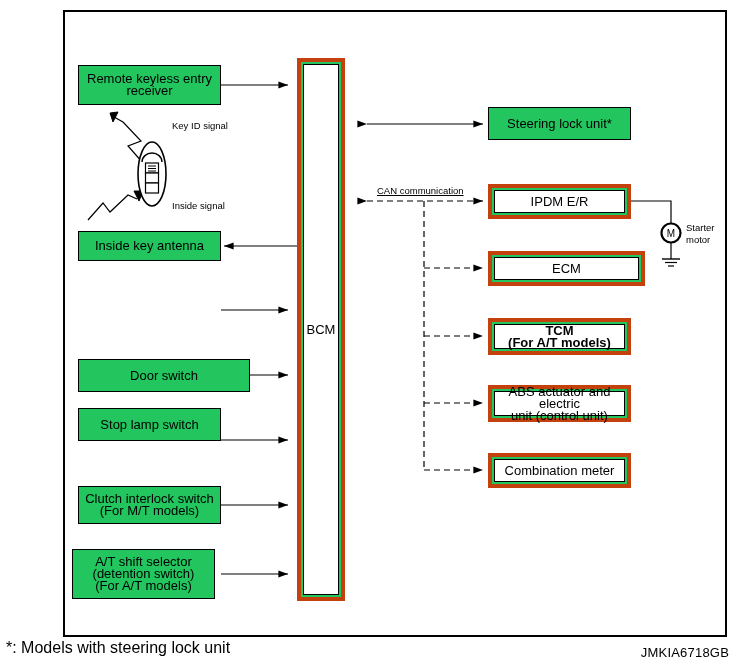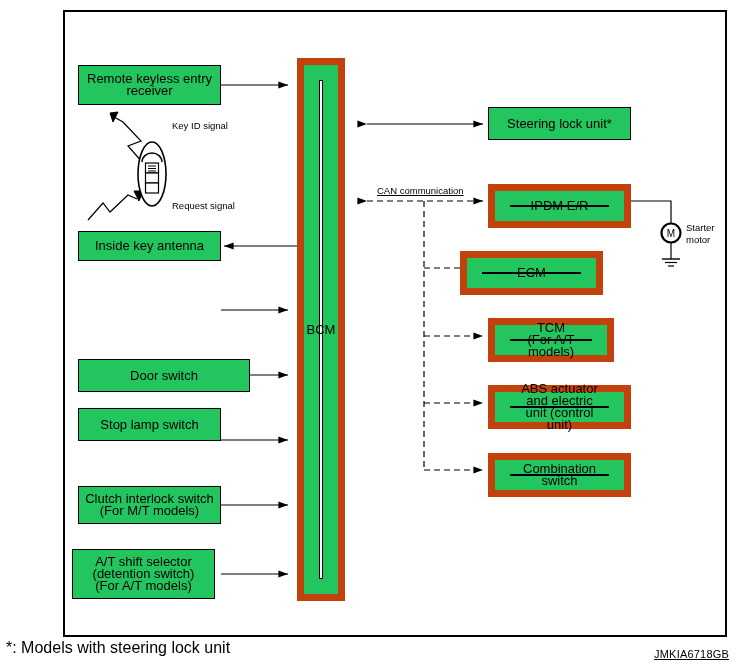--- a/index.html
+++ b/index.html
@@ -44,22 +44,22 @@
     font-size: 13px;
     line-height: 12px;
     color: #000000;
     z-index: 5;
   }
   .node .label {
     padding: 0 3px;
     white-space: pre-line;
   }
   .node.double {
-    border: 7px solid #c2410c;
-    padding: 15px;
+    border: 4px solid #c2410c;
+    padding: 2px;
   }
   .node.double > .inner {
     width: 100%;
     height: 100%;
     border: 1px solid #000000;
     box-sizing: border-box;
     display: flex;
     align-items: center;
     justify-content: center;
     text-align: center;
@@ -70,25 +70,24 @@
     font-size: 9.5px;
     line-height: 12px;
     color: #000000;
     white-space: pre-line;
     z-index: 6;
   }
   .figure-id {
     position: absolute;
     right: 10px;
     bottom: 5px;
-    font-size: 11px;
+    font-size: 13px;
     letter-spacing: 0.2px;
     color: #000000;
     z-index: 6;
-    text-decoration: underline;
   }
   .footnote {
     position: absolute;
     left: 6px;
     top: 640px;
     font-size: 16px;
     line-height: 16px;
     color: #000000;
     z-index: 7;
   }
@@ -255,49 +254,49 @@
   <div class="node" style="left:488px; top:107px; width:143px; height:33px;">
     <span class="label">Steering lock unit*</span>
   </div>
 
   <div class="node double" style="left:488px; top:184px; width:143px; height:35px;">
     <div class="inner">
       <span class="label">IPDM E/R</span>
     </div>
   </div>
 
-  <div class="node double" style="left:460px; top:251px; width:143px; height:35px;">
+  <div class="node double" style="left:488px; top:251px; width:157px; height:35px;">
     <div class="inner">
       <span class="label">ECM</span>
     </div>
   </div>
 
-  <div class="node double" style="left:488px; top:318px; width:126px; height:37px;">
+  <div class="node double" style="left:488px; top:318px; width:143px; height:37px;font-weight:bold;">
     <div class="inner">
       <span class="label">TCM
 (For A/T models)</span>
     </div>
   </div>
 
   <div class="node double" style="left:488px; top:385px; width:143px; height:37px;">
     <div class="inner">
       <span class="label">ABS actuator and electric
 unit (control unit)</span>
     </div>
   </div>
 
   <div class="node double" style="left:488px; top:453px; width:143px; height:35px;">
     <div class="inner">
-      <span class="label">Combination switch</span>
+      <span class="label">Combination meter</span>
     </div>
   </div>
 
   <div class="free-text" style="left:172px; top:120px;">Key ID signal</div>
 
-  <div class="free-text" style="left:172px; top:200px;">Request signal</div>
+  <div class="free-text" style="left:172px; top:200px;">Inside signal</div>
 
   <div class="free-text" style="left:377px; top:185px;text-decoration:underline;">CAN communication</div>
 
   <div class="free-text" style="left:686px; top:222px;">Starter
 motor</div>
 
   <div class="figure-id">JMKIA6718GB</div>
 
   <div class="footnote">*: Models with steering lock unit</div>
 

